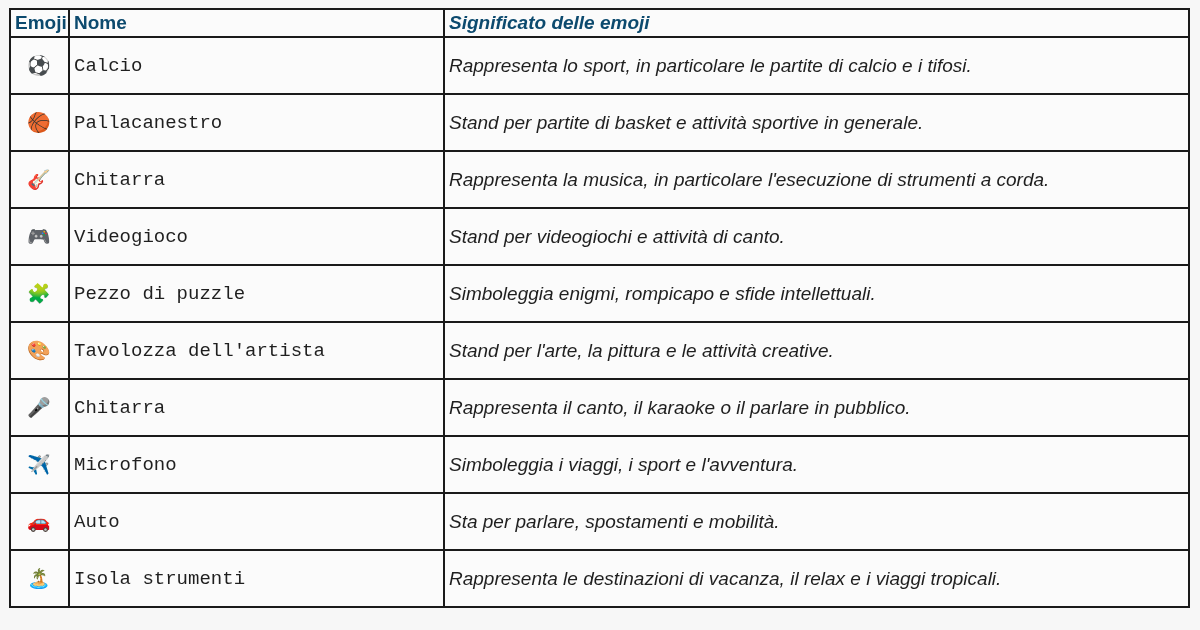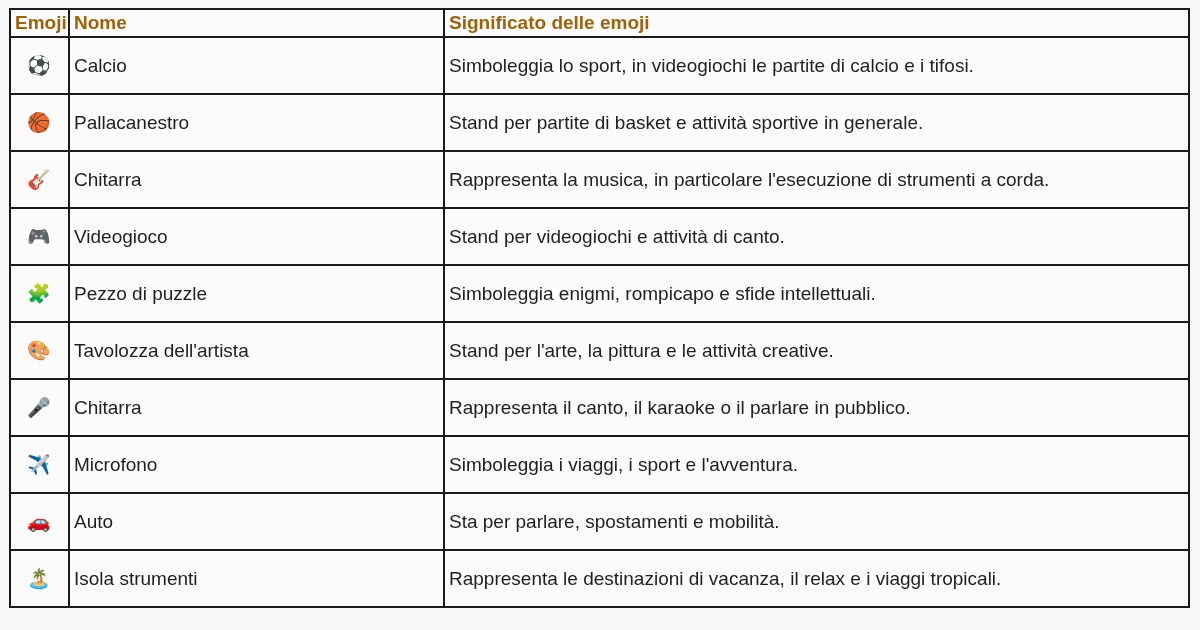--- a/index.html
+++ b/index.html
@@ -31,34 +31,34 @@
     vertical-align: middle;
     color: #1f1f1f;
     font-size: 19px;
     padding: 2px 4px;
     overflow: hidden;
     white-space: nowrap;
   }
   table.emoji-table th {
     font-weight: bold;
     text-align: left;
-    color: #a16207;
+    color: #0c4a6e;
   }
   col.col-emoji { width: 59px; }
   col.col-name  { width: 375px; }
   col.col-meaning { width: 745px; }
   th.h-emoji { padding-left: 3px; padding-right: 0; }
   td.c-emoji {
     text-align: center;
     font-size: 20px;
     font-family: "DejaVu Sans", sans-serif;
   }
-  td.c-name { padding-left: 7px; }
+  td.c-name { padding-left: 7px; font-family: Liberation Mono, monospace; }
   th.h-name { padding-left: 7px; border-radius: 14px; }
-  td.c-meaning, th.h-meaning { padding-left: 6px; }
+  td.c-meaning, th.h-meaning { padding-left: 6px; font-style: italic; }
 </style>
 </head>
 <body>
 
 <div class="stage">
   <table class="emoji-table">
     <colgroup>
       <col class="col-emoji">
       <col class="col-name">
       <col class="col-meaning">
@@ -68,21 +68,21 @@
         <th class="h-emoji">Emoji</th>
         <th class="h-name">Nome</th>
         <th class="h-meaning">Significato delle emoji</th>
       </tr>
     </thead>
     <tbody id="table-body">
 
     <tr>
     <td class="c-emoji"><span>⚽</span></td>
     <td class="c-name">Calcio</td>
-    <td class="c-meaning">Simboleggia lo sport, in videogiochi le partite di calcio e i tifosi.</td>
+    <td class="c-meaning">Rappresenta lo sport, in particolare le partite di calcio e i tifosi.</td>
   </tr>
         <tr>
     <td class="c-emoji"><span>🏀</span></td>
     <td class="c-name">Pallacanestro</td>
     <td class="c-meaning">Stand per partite di basket e attività sportive in generale.</td>
   </tr>
         <tr>
     <td class="c-emoji"><span>🎸</span></td>
     <td class="c-name">Chitarra</td>
     <td class="c-meaning">Rappresenta la musica, in particolare l'esecuzione di strumenti a corda.</td>

